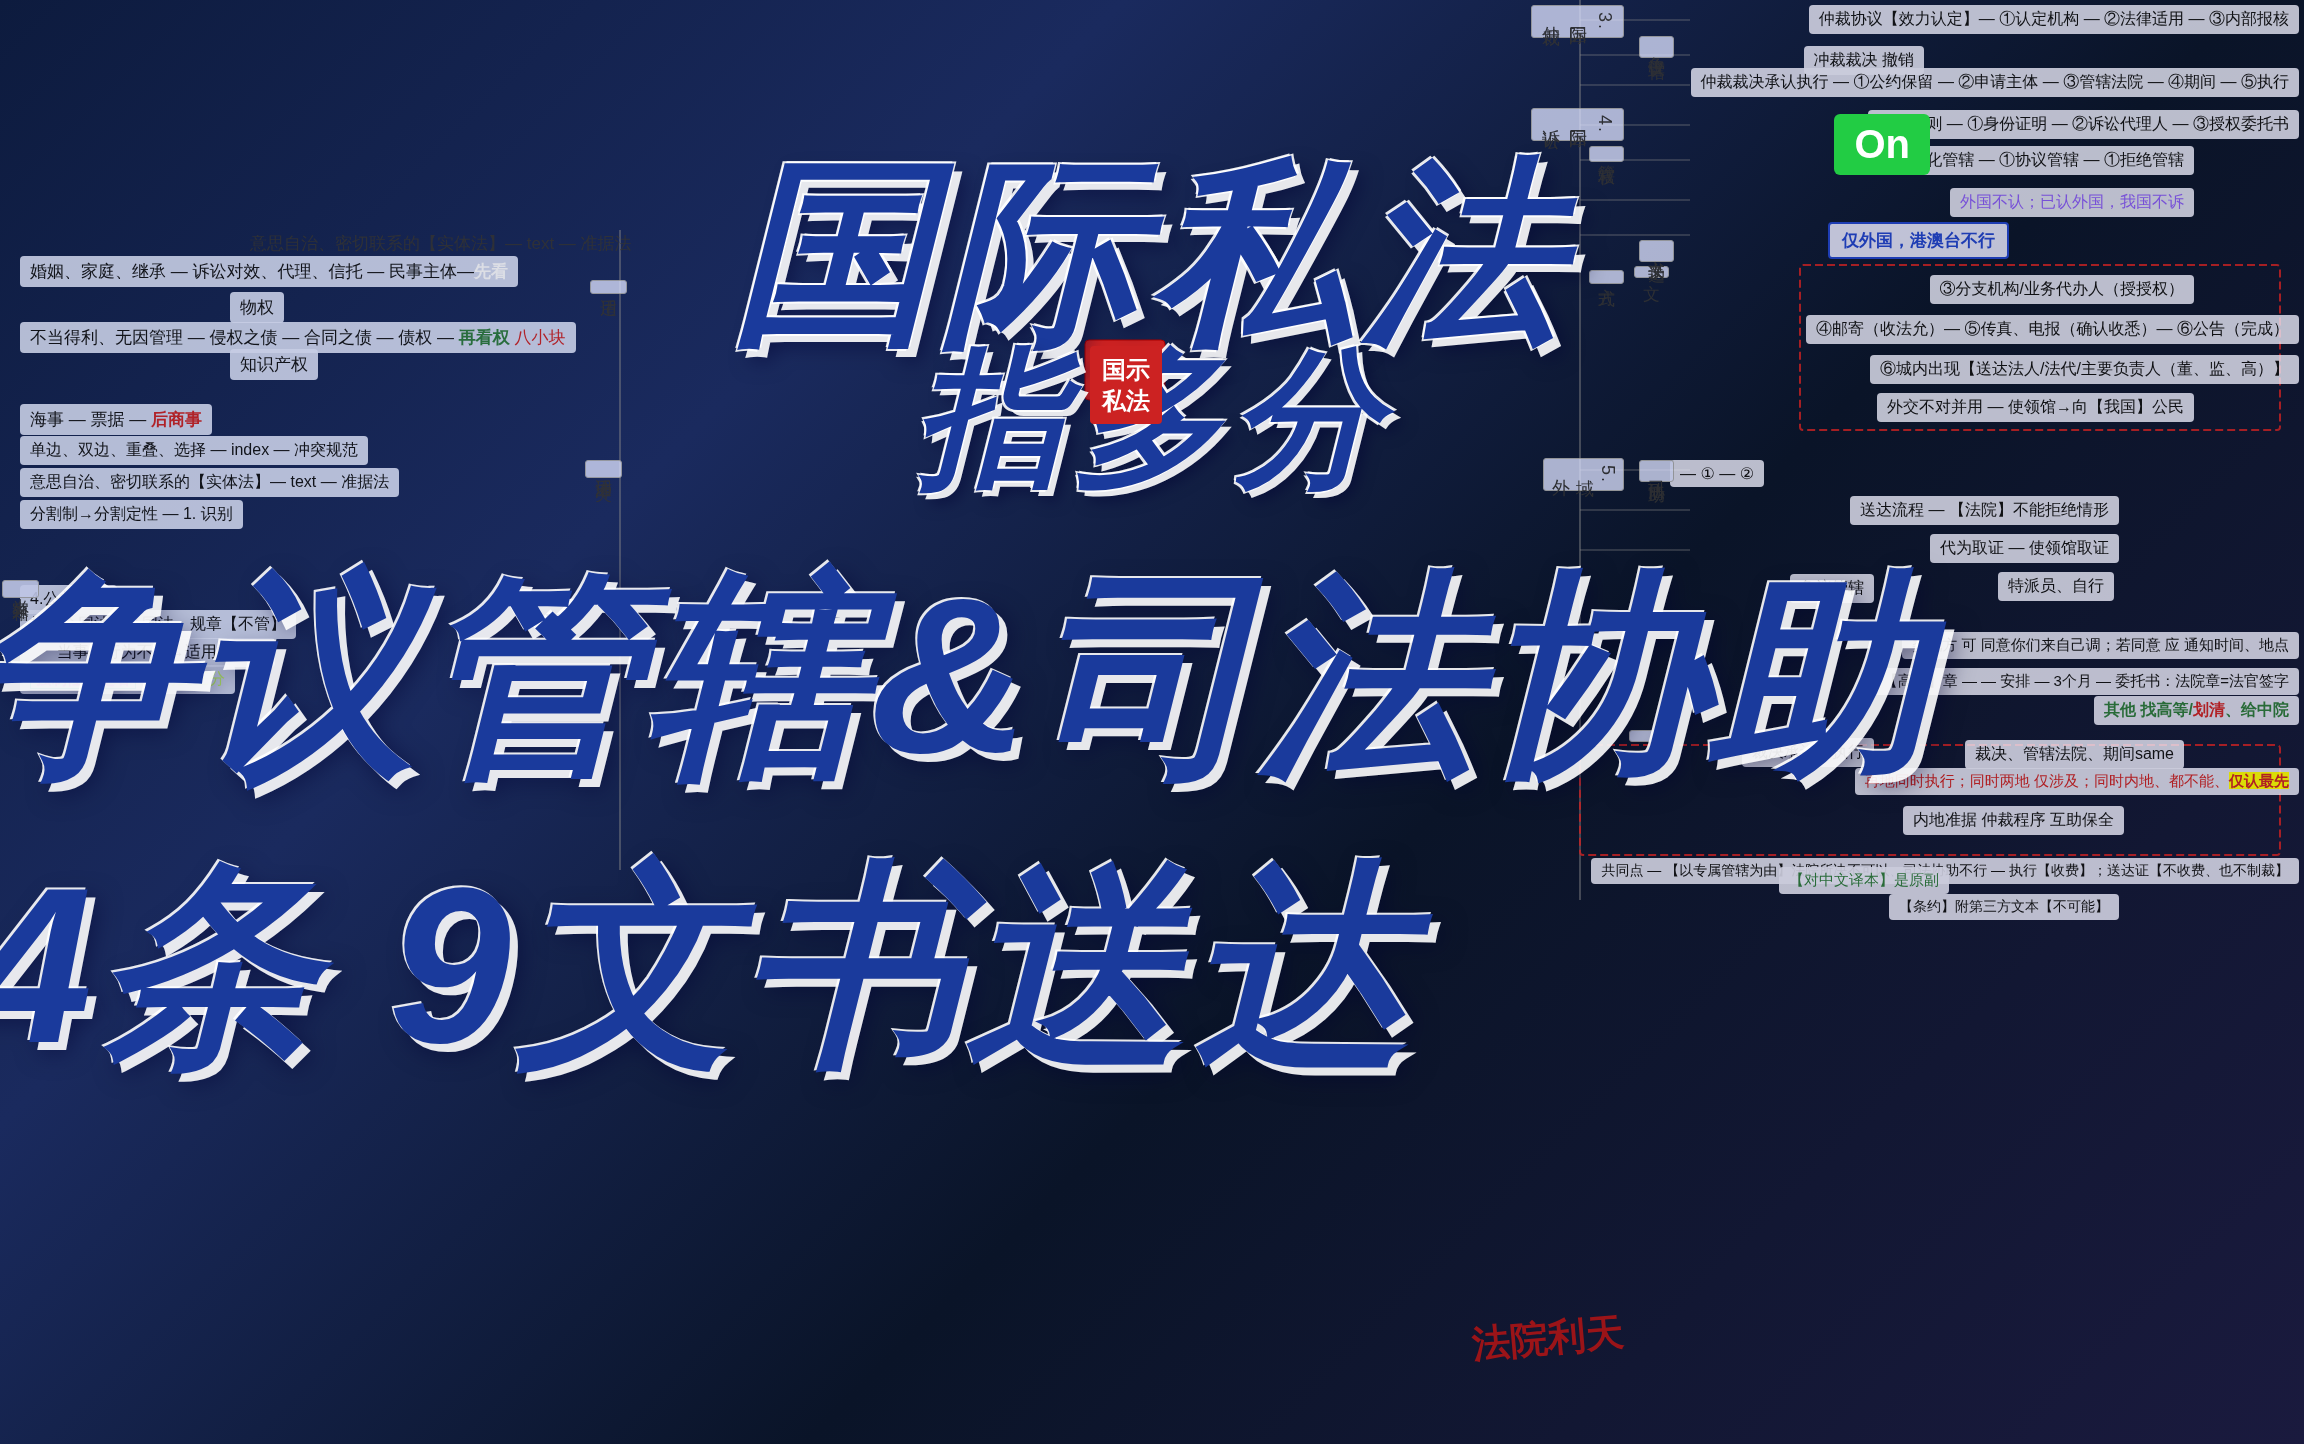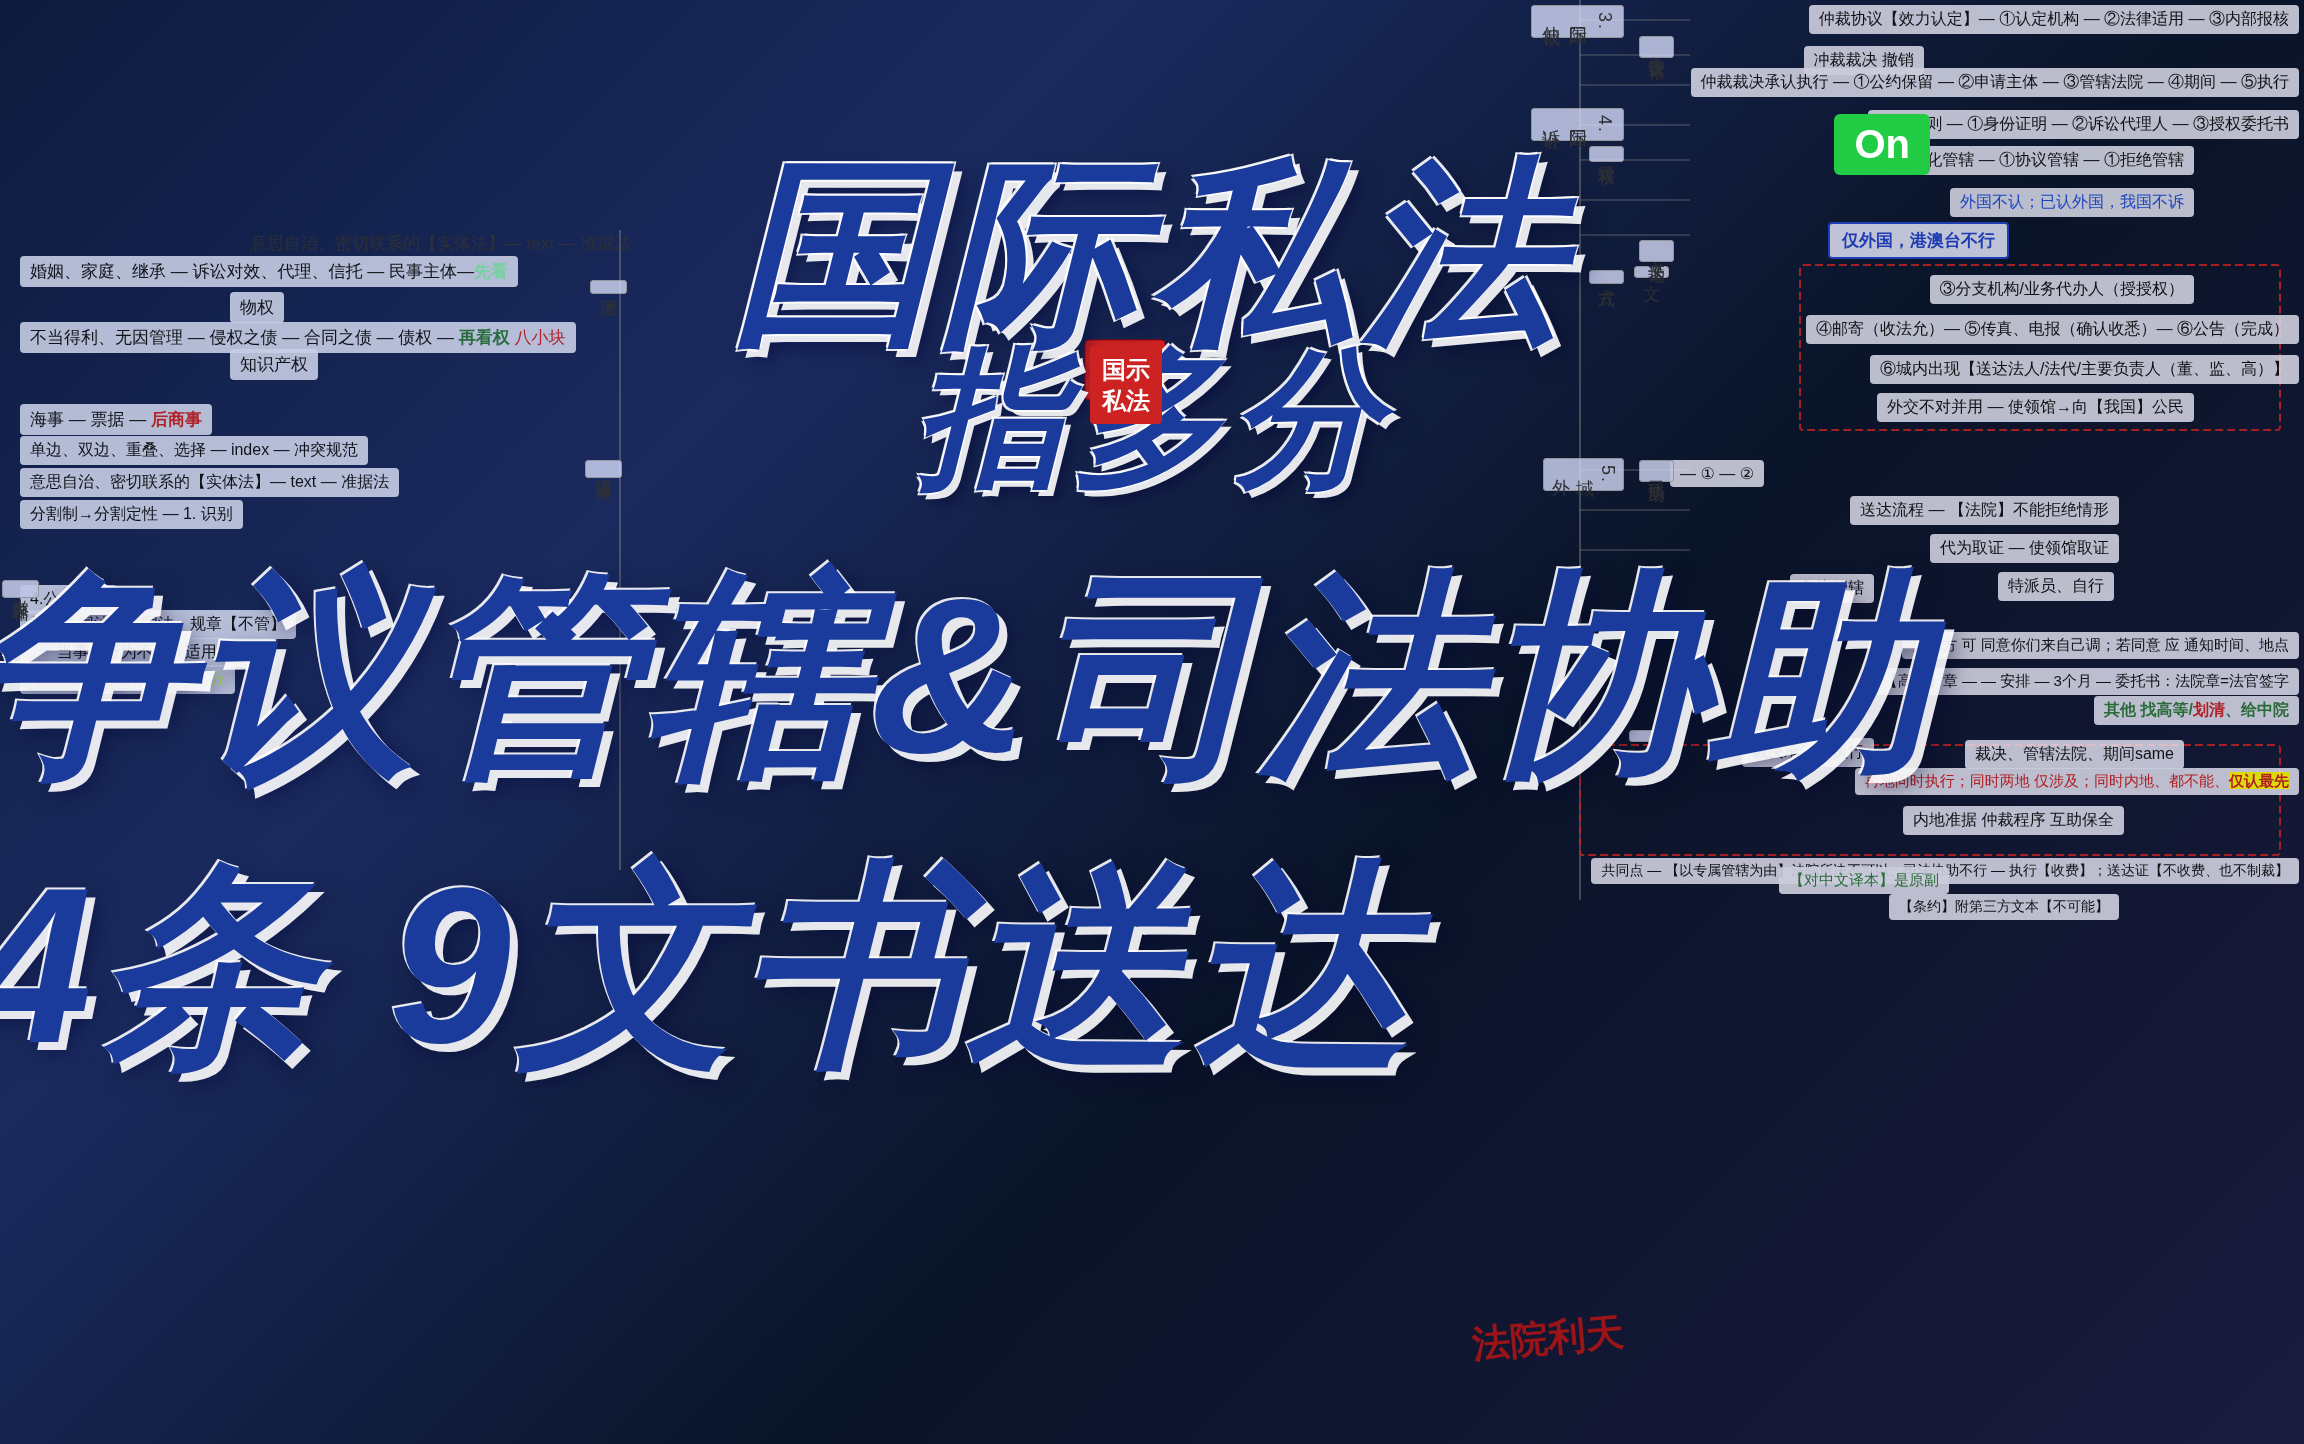--- a/index.html
+++ b/index.html
@@ -203,21 +203,21 @@
   <rect x="1800" y="265" width="480" height="165" fill="none" stroke="#cc2222" stroke-width="2" stroke-dasharray="8,4" rx="3" opacity="0.8"></rect>
 
   <rect x="1580" y="745" width="700" height="110" fill="none" stroke="#cc2222" stroke-width="2" stroke-dasharray="8,4" rx="3" opacity="0.8"></rect>
 </svg>
 
 <div class="left-mindmap">
 
   <div class="mm-section" style="top:228px; left:240px; font-size:17px; background:transparent; color:#333;">意思自治、密切联系的【实体法】— text — 准据法</div>
 
   <div class="mm-section" style="top:256px; left:20px; font-size:17px;">
-    婚姻、家庭、继承 — 诉讼对效、代理、信托 — 民事主体—<span style="color:#86efac;font-weight:bold;">先看</span>
+    婚姻、家庭、继承 — 诉讼对效、代理、信托 — 民事主体—<span style="color:#ffffff;font-weight:bold;">先看</span>
   </div>
 
   <div class="mm-section" style="top:292px; left:230px; font-size:17px;">物权</div>
 
   <div class="mm-section" style="top:322px; left:20px; font-size:17px;">
     不当得利、无因管理 — 侵权之债 — 合同之债 — 债权 — <span style="color:#2d7a3a;font-weight:bold;">再看权</span> <span style="color:#cc2222;">八小块</span>
   </div>
 
   <div class="mm-section" style="top:349px; left:230px; font-size:17px;">知识产权</div>
 
@@ -280,21 +280,21 @@
   <div class="mm-section" style="top:110px; right:5px; font-size:16px; background:rgba(235,235,250,0.92); color:#111;">
     一般规则 — ①身份证明 — ②诉讼代理人 — ③授权委托书
   </div>
 
   <div class="mm-section" style="top:146px; right:110px; font-size:16px; background:rgba(235,235,250,0.92); color:#111;">
     强化管辖 — ①协议管辖 — ①拒绝管辖
   </div>
 
   <div style="position:absolute; top:146px; right:680px; font-size:17px; background:rgba(220,225,255,0.9); padding:4px 5px; border-radius:3px; color:#333; writing-mode:vertical-rl; letter-spacing:2px; border:1px solid #aaa;">管辖权</div>
 
-  <div class="mm-section" style="top:188px; right:110px; font-size:16px; background:rgba(235,235,250,0.92); color:#1d4ed8;">
+  <div class="mm-section" style="top:188px; right:110px; font-size:16px; background:rgba(235,235,250,0.92); color:#8b5cf6;">
     外国不认；已认外国，我国不诉
   </div>
 
   <div style="position:absolute; top:222px; right:295px; background:rgba(235,235,255,0.95); border:2px solid #2244cc; padding:5px 12px; border-radius:4px; font-size:17px; color:#2244cc; font-weight:bold;">仅外国，港澳台不行</div>
 
   <div style="position:absolute; top:270px; right:680px; font-size:17px; background:rgba(220,225,255,0.9); padding:4px 5px; border-radius:3px; color:#333; writing-mode:vertical-rl; letter-spacing:2px; border:1px solid #aaa;">方式</div>
 
   <div style="position:absolute; top:266px; right:635px; font-size:17px; background:rgba(220,225,255,0.9); padding:4px 5px; border-radius:3px; color:#333; writing-mode:vertical-rl; letter-spacing:2px; border:1px solid #aaa;">文</div>
 
   <div class="mm-section" style="top:275px; right:110px; font-size:16px; background:rgba(235,235,250,0.92); color:#111;">

